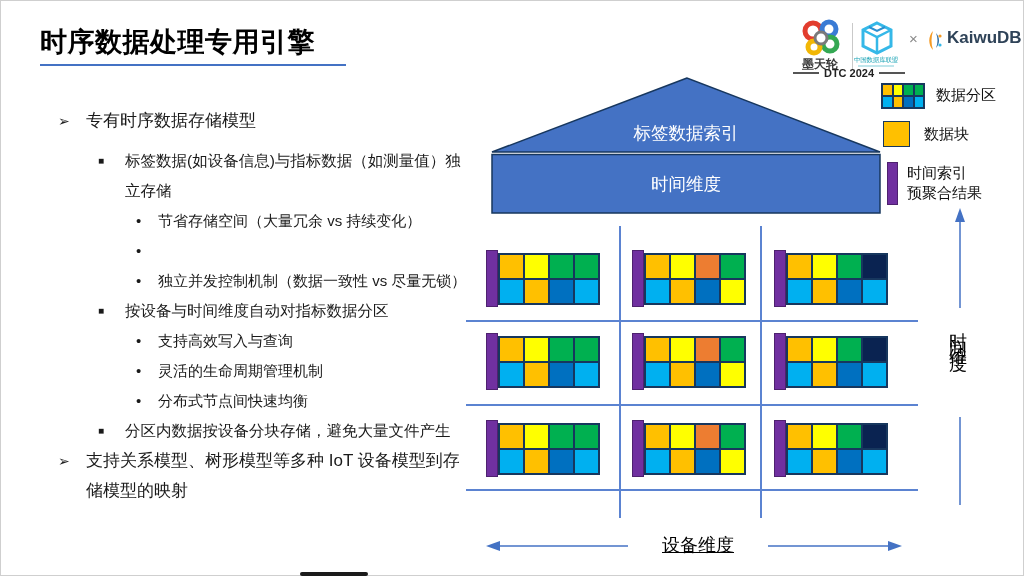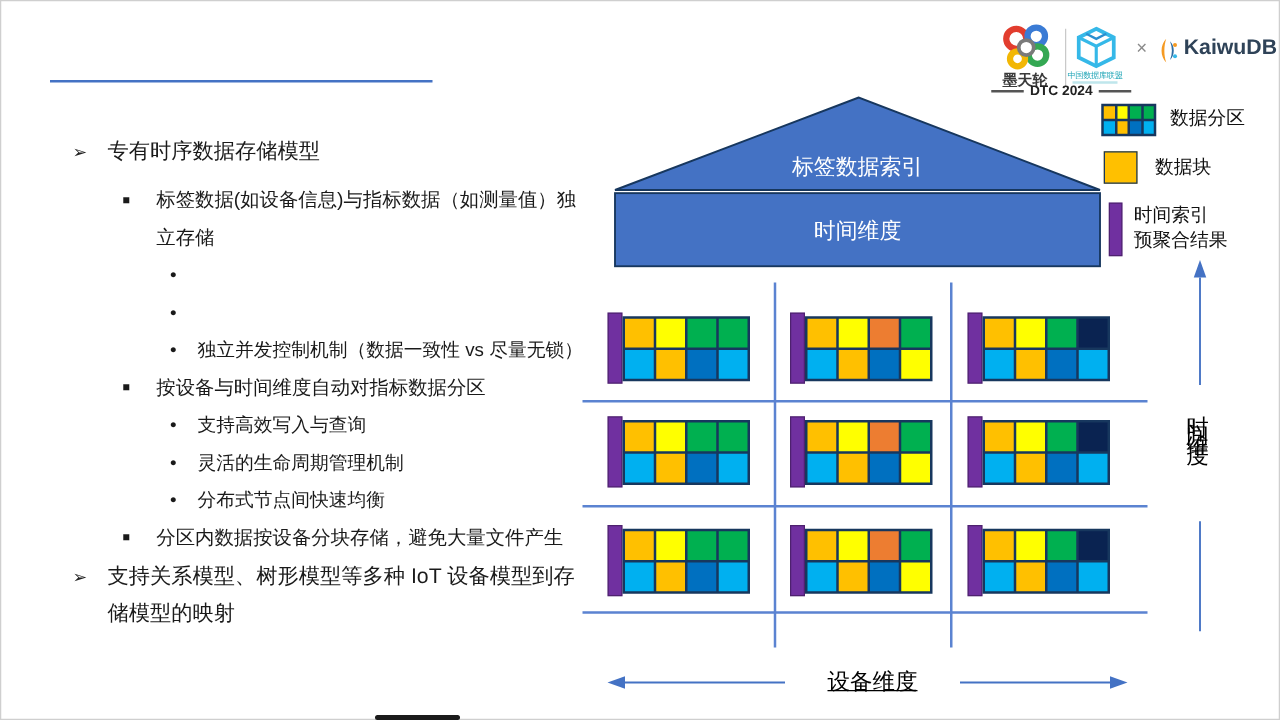--- a/index.html
+++ b/index.html
@@ -58,20 +58,21 @@
   #device-axis-label{position:absolute;left:628px;top:533px;width:140px;text-align:center;font-size:18px;color:#000;text-decoration:underline;}
   #time-axis-svg{position:absolute;left:944px;top:198px;}
   #time-axis-label{position:absolute;left:946px;top:318px;writing-mode:vertical-rl;letter-spacing:7px;font-size:18px;color:#000;}
   #bottom-artifact{position:absolute;left:300px;top:572px;width:68px;height:4px;background:#1b1b1b;border-radius:2px;}
 </style>
 </head>
 <body>
 
 <div id="slide">
 
+  <div id="title">时序数据处理专用引擎</div>
   <div id="title-underline"></div>
 
   <svg class="logo-wrap" style="left:799px;top:18px;" width="44" height="40">
     <circle cx="14" cy="13" r="8" fill="none" stroke="#e23d2e" stroke-width="5"></circle>
     <circle cx="30" cy="11" r="7" fill="none" stroke="#3a7bd5" stroke-width="5"></circle>
     <circle cx="31" cy="26" r="7" fill="none" stroke="#34a853" stroke-width="5"></circle>
     <circle cx="15" cy="29" r="6" fill="none" stroke="#f2b705" stroke-width="5"></circle>
     <circle cx="22" cy="20" r="6" fill="#fff"></circle>
     <circle cx="22" cy="20" r="6" fill="none" stroke="#7a7a7a" stroke-width="3"></circle>
   </svg>
@@ -108,20 +109,21 @@
       <div class="bullet l1">
         <span class="marker">➢</span>
         <span class="btext">专有时序数据存储模型</span>
       </div>
       <div class="bullet l2">
         <span class="marker">■</span>
         <span class="btext">标签数据(如设备信息)与指标数据（如测量值）独立存储</span>
       </div>
       <div class="bullet l3">
         <span class="marker">•</span>
+        <span class="btext">节省存储空间（大量冗余 vs 持续变化）</span>
       </div>
       <div class="bullet l3">
         <span class="marker">•</span>
       </div>
       <div class="bullet l3">
         <span class="marker">•</span>
         <span class="btext">独立并发控制机制（数据一致性 vs 尽量无锁）</span>
       </div>
       <div class="bullet l2">
         <span class="marker">■</span>

